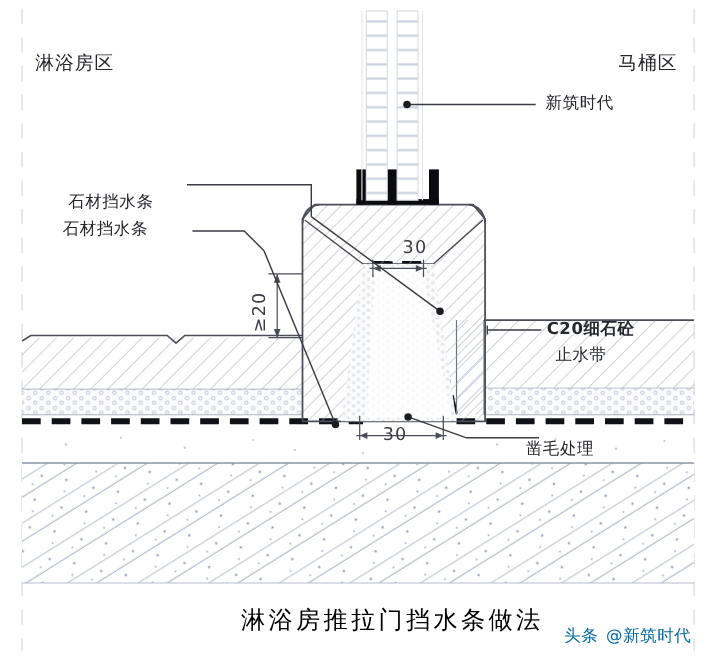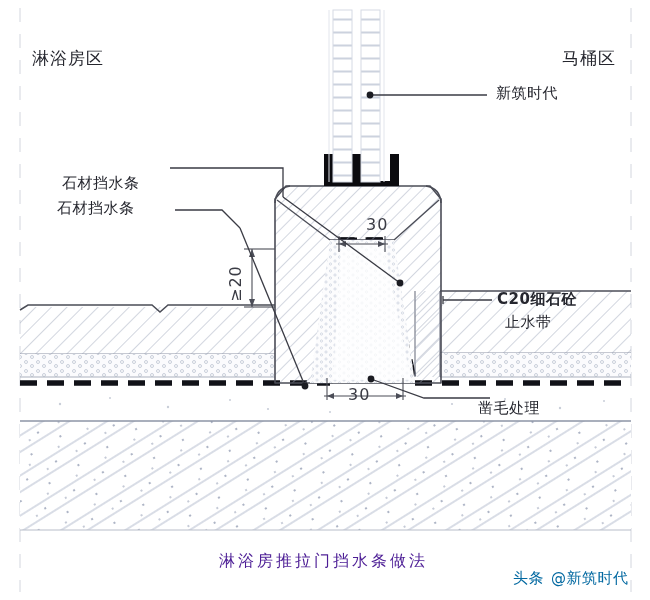--- a/index.html
+++ b/index.html
@@ -40,22 +40,22 @@
   .lbl-note {
     font-size: 15px;
     letter-spacing: 0.5px;
   }
   .lbl-dim {
     font-size: 16px;
     color: #3a3b44;
     letter-spacing: 1px;
   }
   .lbl-title {
-    font-size: 16px;
-    color: #4c1d95;
+    font-size: 22px;
+    color: #000000;
     letter-spacing: 3px;
     font-family: "DejaVu Serif", "Liberation Serif", serif;
   }
   .lbl-watermark {
     font-size: 15px;
     color: #0369a1;
     letter-spacing: 0.5px;
   }
   .rot90 {
     transform: rotate(-90deg);

